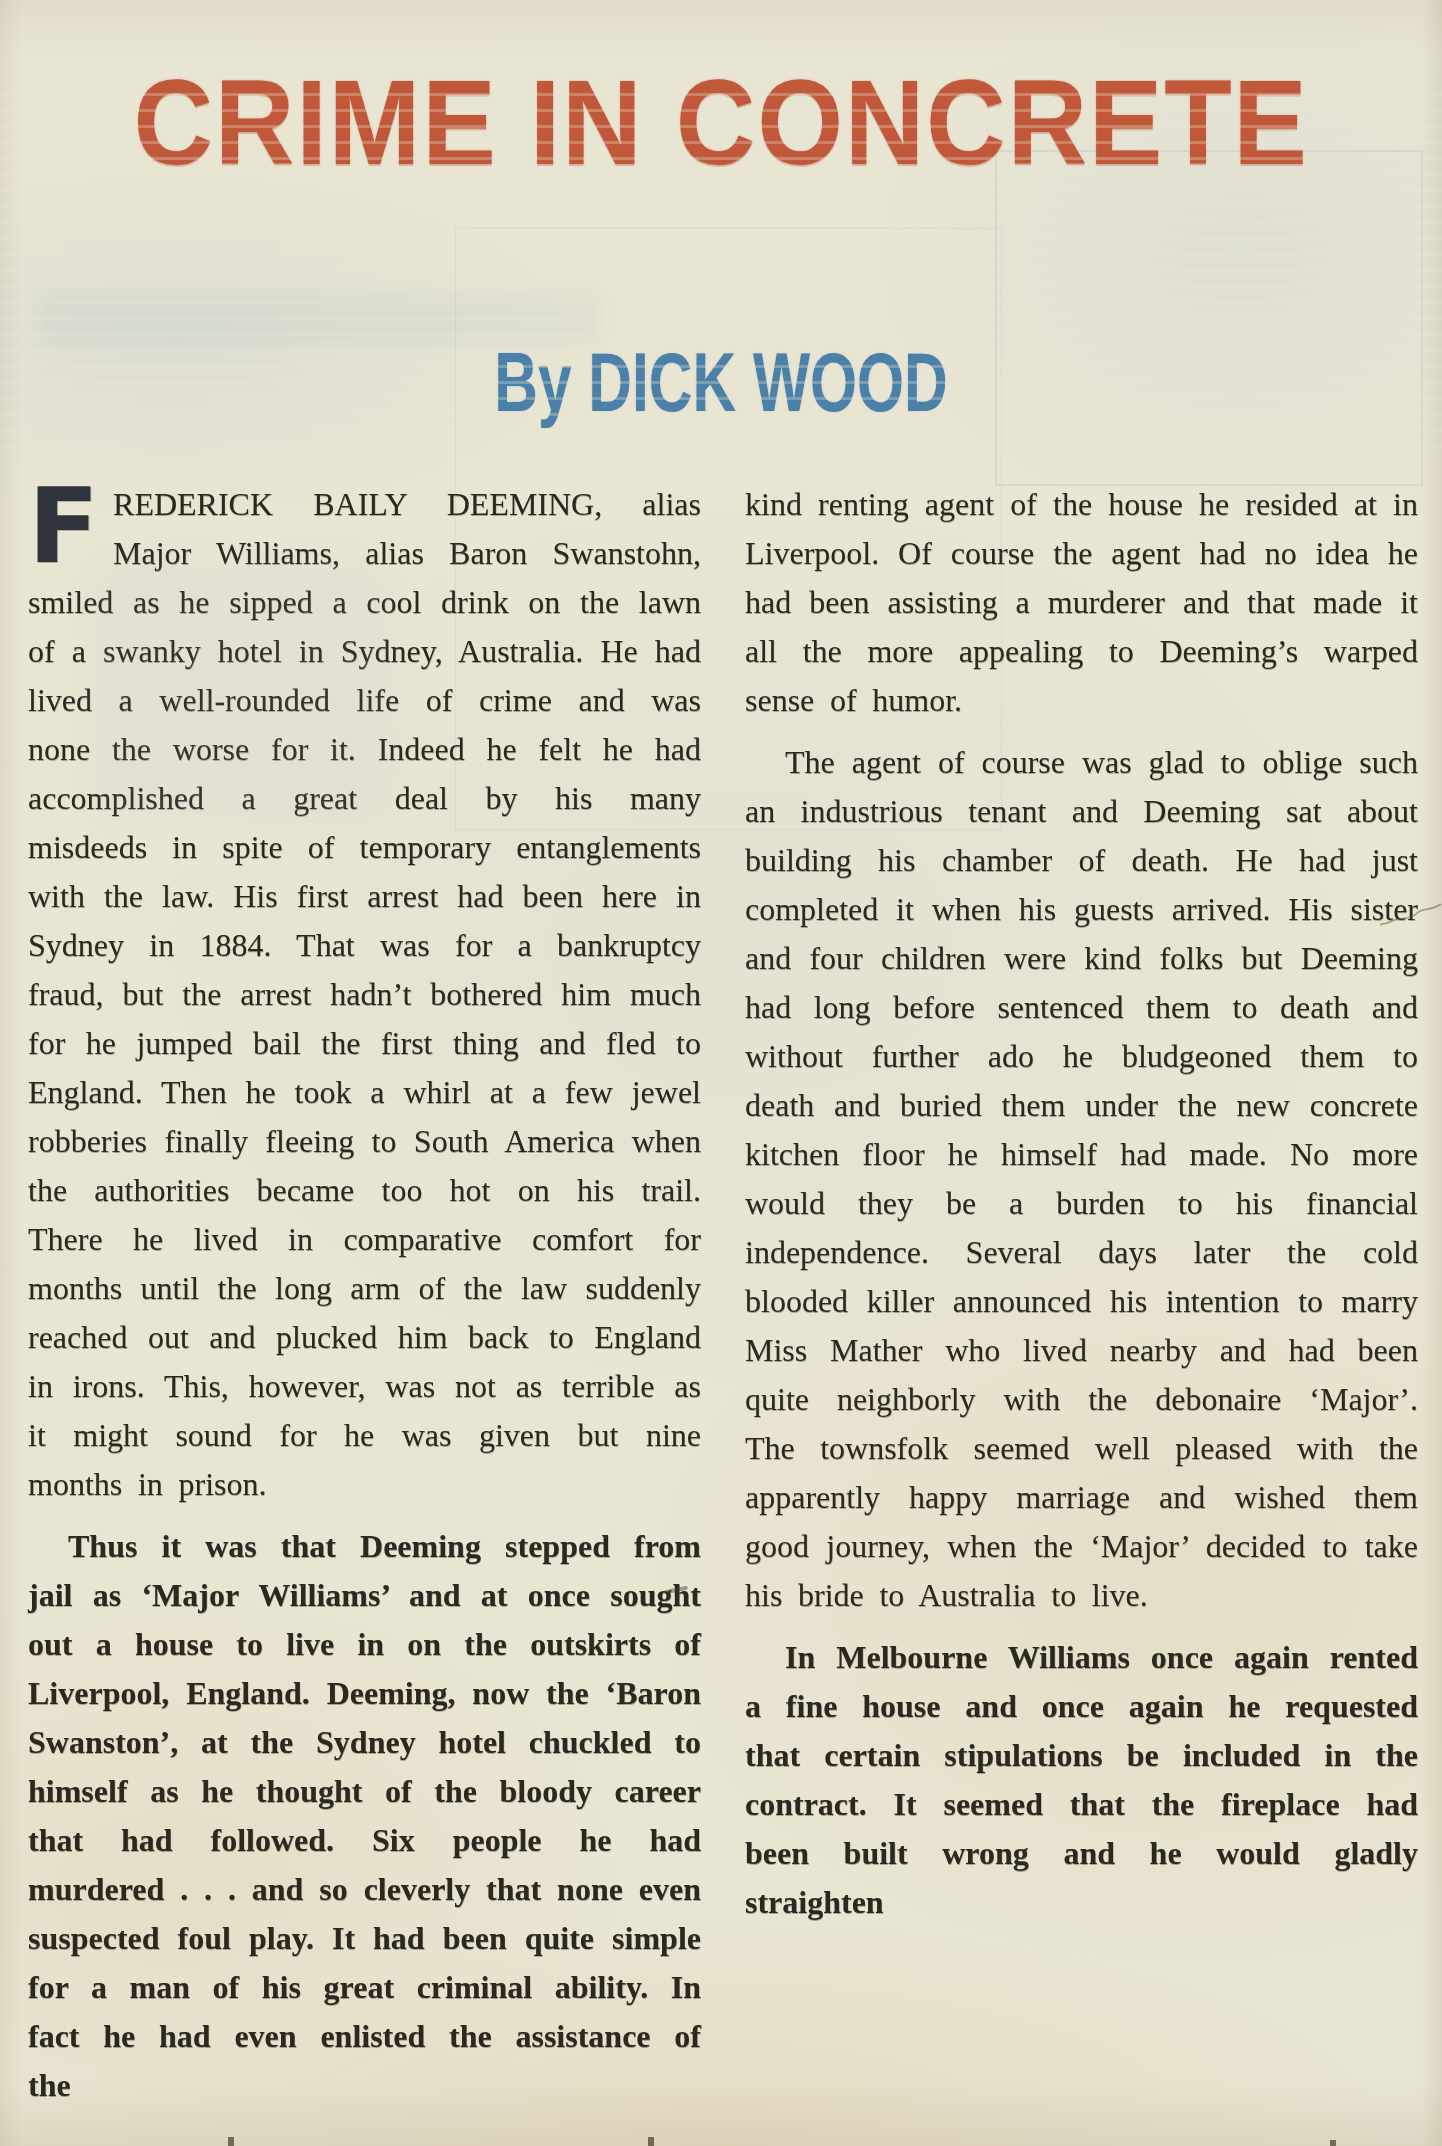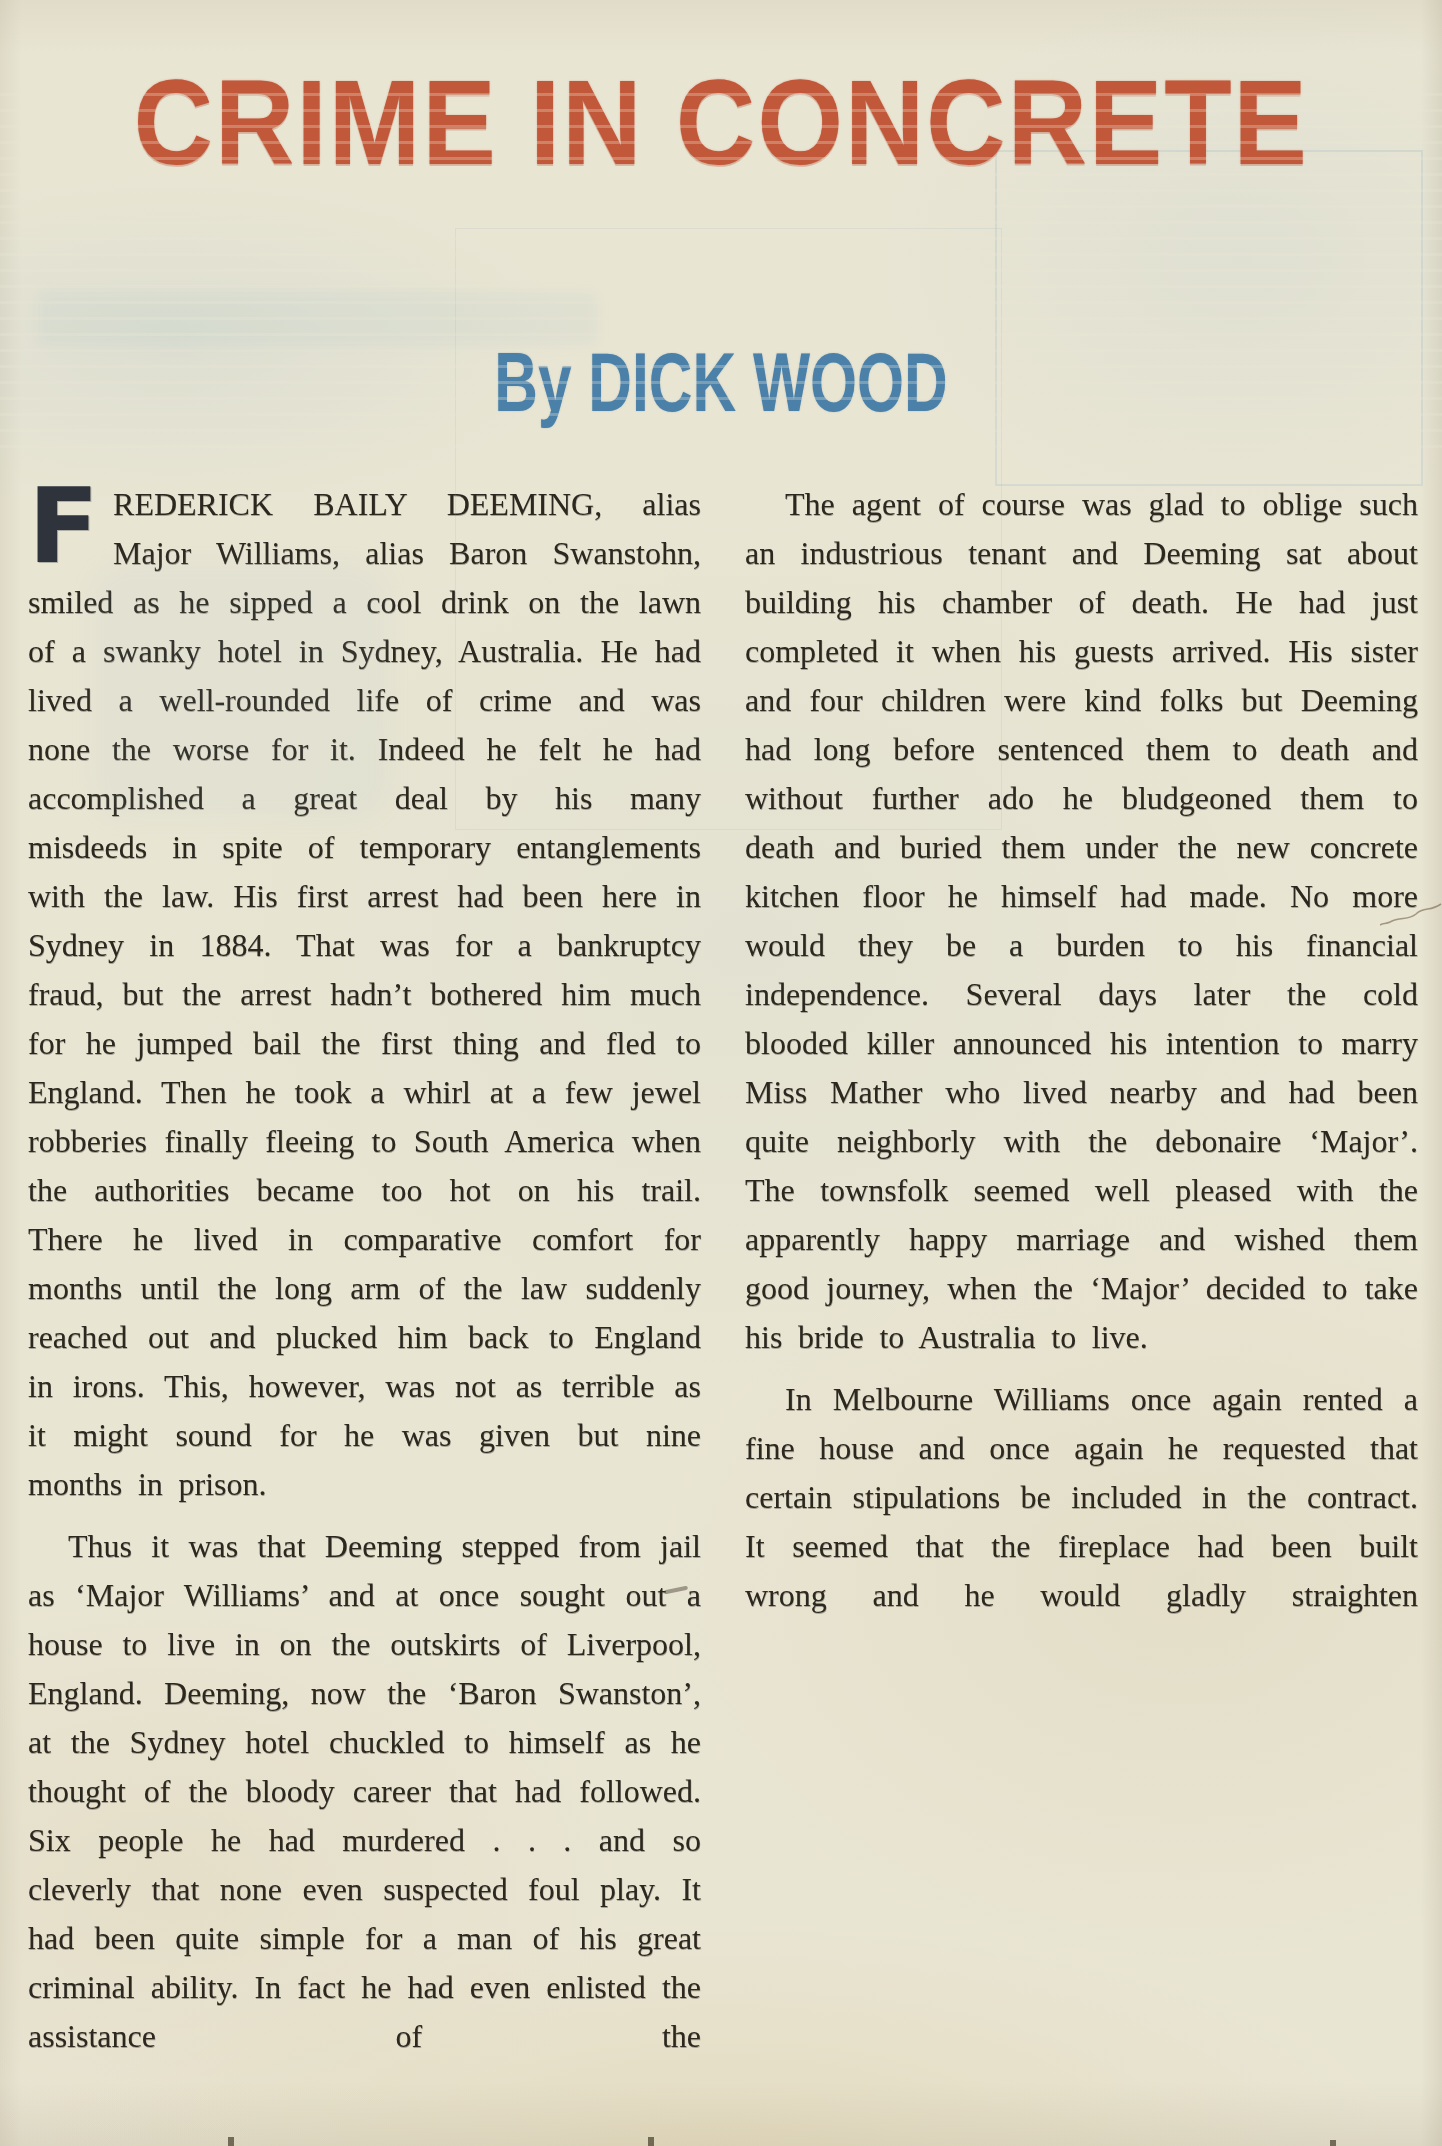--- a/index.html
+++ b/index.html
@@ -60,21 +60,21 @@
   .para {
     margin: 0 0 13px 0;
     font-size: 32px;
     line-height: 49px;
     color: var(--color-ink, #2c2820);
     text-align: justify;
     word-spacing: 0.24em;
     text-shadow: 0.4px 0.6px 0 rgba(44,40,32,0.35);
   }
   .para.indent { text-indent: 1.25em; }
-  .para.runover { text-align-last: justify; margin-bottom: 0; }
+  .para.runover { text-align-last: justify; margin-bottom: 0; font-weight: bold; }
   .dropcap {
     float: left;
     font-family: "DejaVu Sans", "Liberation Sans", sans-serif;
     font-weight: 700;
     font-size: 104px;
     line-height: 80px;
     padding: 6px 14px 2px 0;
     color: var(--color-dropcap, #2f333c);
     text-shadow: 1px 1px 0 rgba(47,51,60,0.3);
   }
@@ -116,20 +116,21 @@
   <h1 class="title">CRIME IN CONCRETE</h1>
   <div class="byline">By DICK WOOD</div>
   <div class="print-streaks"></div>
 
   <div class="columns">
     <div class="col">
       <p class="para"><span class="dropcap">F</span><span>REDERICK BAILY DEEMING, alias Major Williams, alias Baron Swanstohn, smiled as he sipped a cool drink on the lawn of a swanky hotel in Sydney, Australia. He had lived a well-rounded life of crime and was none the worse for it. Indeed he felt he had accomplished a great deal by his many misdeeds in spite of temporary entanglements with the law. His first arrest had been here in Sydney in 1884. That was for a bankruptcy fraud, but the arrest hadn’t bothered him much for he jumped bail the first thing and fled to England. Then he took a whirl at a few jewel robberies finally fleeing to South America when the authorities became too hot on his trail. There he lived in comparative comfort for months until the long arm of the law suddenly reached out and plucked him back to England in irons. This, however, was not as terrible as it might sound for he was given but nine months in prison.</span></p>
       <p class="para indent runover">Thus it was that Deeming stepped from jail as ‘Major Williams’ and at once sought out a house to live in on the outskirts of Liverpool, England. Deeming, now the ‘Baron Swanston’, at the Sydney hotel chuckled to himself as he thought of the bloody career that had followed. Six people he had murdered . . . and so cleverly that none even suspected foul play. It had been quite simple for a man of his great criminal ability. In fact he had even enlisted the assistance of the</p>
     </div>
     <div class="col">
+      <p class="para">kind renting agent of the house he resided at in Liverpool. Of course the agent had no idea he had been assisting a murderer and that made it all the more appealing to Deeming’s warped sense of humor.</p>
       <p class="para indent">The agent of course was glad to oblige such an industrious tenant and Deeming sat about building his chamber of death. He had just completed it when his guests arrived. His sister and four children were kind folks but Deeming had long before sentenced them to death and without further ado he bludgeoned them to death and buried them under the new concrete kitchen floor he himself had made. No more would they be a burden to his financial independence. Several days later the cold blooded killer announced his intention to marry Miss Mather who lived nearby and had been quite neighborly with the debonaire ‘Major’. The townsfolk seemed well pleased with the apparently happy marriage and wished them good journey, when the ‘Major’ decided to take his bride to Australia to live.</p>
       <p class="para indent runover">In Melbourne Williams once again rented a fine house and once again he requested that certain stipulations be included in the contract. It seemed that the fireplace had been built wrong and he would gladly straighten</p>
     </div>
   </div>
 
   <svg class="crease-mark" width="62" height="42" viewBox="0 0 62 42">
     <path d="M61,6 C50,14 44,8 36,16 C28,23 20,18 10,24 C6,26 3,25 0,27" fill="none" stroke="rgba(108,88,58,0.55)" stroke-width="1.6"></path>
   </svg>
   <div class="stray-dash"></div>
   <div class="cut-glyph g1"></div>

